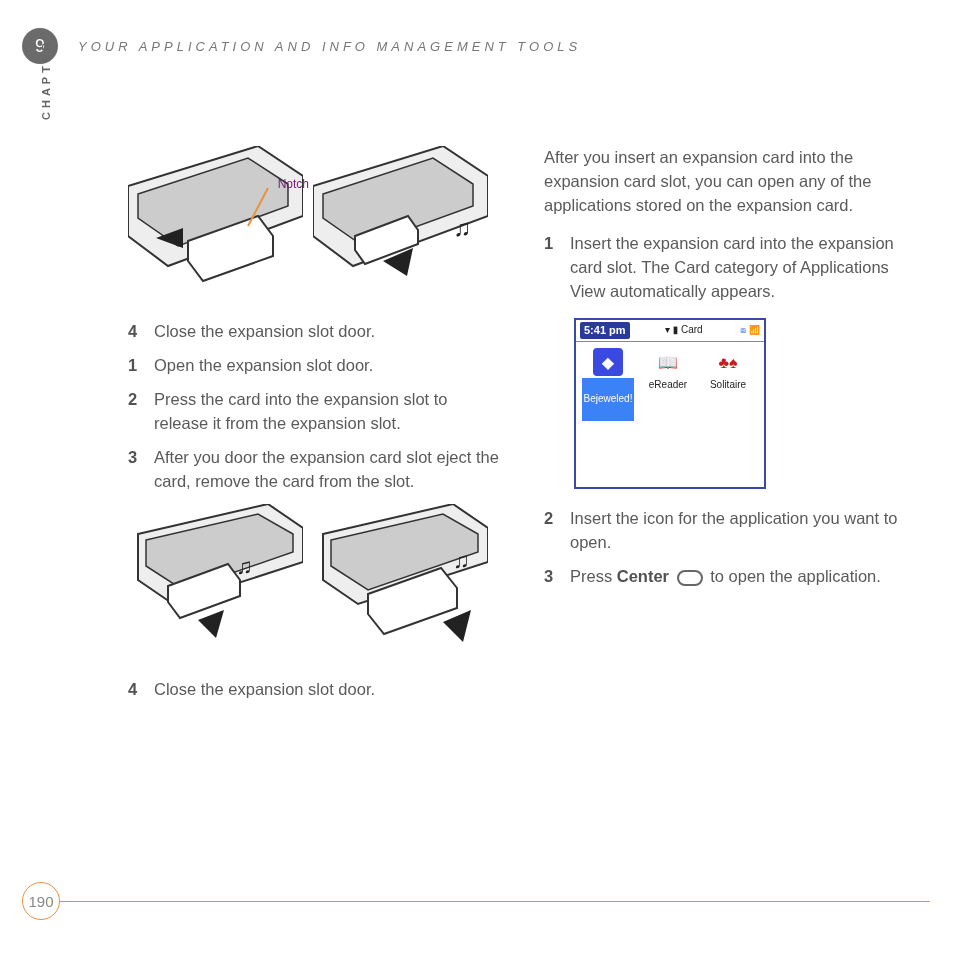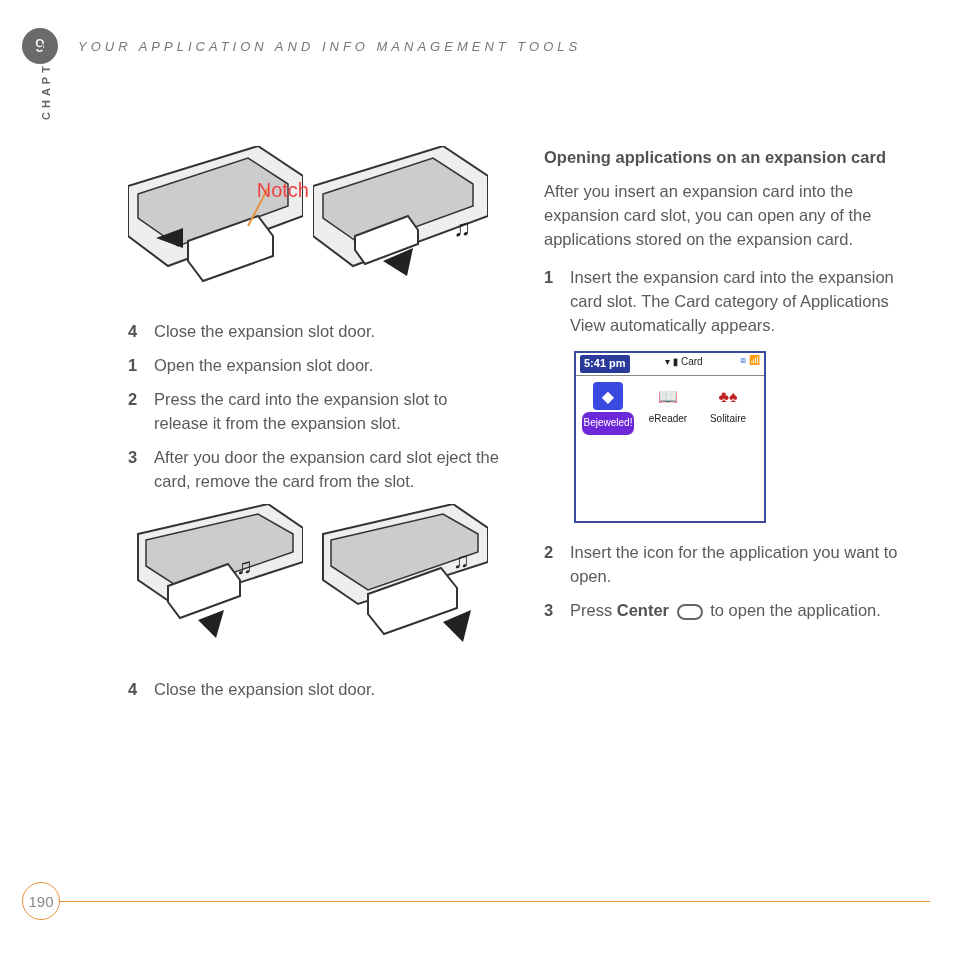--- a/index.html
+++ b/index.html
@@ -89,35 +89,35 @@
     width: 175px;
     height: 160px;
     background: #fff;
     position: relative;
   }
   .illus svg { width: 100%; height: 100%; }
   .notch-label {
     position: absolute;
     top: 30px;
     right: -6px;
-    font-size: 20px;
-    color: #ef4444;
+    font-size: 12px;
+    color: #701a75;
   }
   .screenshot-box {
     width: 192px;
     border: 2px solid #3a4aa0;
     margin: 14px 0 18px 30px;
   }
   .screenshot-bar {
     background: #fff;
     border-bottom: 1px solid #888;
     font-size: 11px;
     padding: 2px 4px;
     display: flex;
-    align-items: flex-start;
+    align-items: center;
     justify-content: space-between;
   }
   .screenshot-time {
     background: #2a3a9a;
     color: #fff;
     padding: 1px 4px;
     border-radius: 2px;
     font-weight: 700;
   }
   .screenshot-card {
@@ -152,24 +152,24 @@
   .app-icon .ico {
     width: 30px; height: 28px;
     margin: 0 auto 2px;
     border-radius: 4px;
     display: flex;
     align-items: center;
     justify-content: center;
     font-size: 16px;
   }
   .app-icon.sel .lbl {
-    background: #6d28d9;
+    background: #3b82f6;
     color: #fff;
-    padding: 4px 2px;
-    border-radius: 7px;
+    padding: 14px 2px;
+    border-radius: 0;
     display: inline-block;
   }
   .center-button-icon {
     display: inline-block;
     width: 26px;
     height: 16px;
     border: 2px solid #666;
     border-radius: 9px;
     vertical-align: middle;
     margin: 0 3px;
@@ -290,21 +290,20 @@
       </div>
     </div>
 
     <div class="step">
       <div class="step-num">4</div>
       <div class="step-text">Close the expansion slot door.</div>
     </div>
   </div>
 
   <div class="col">
-    <div class="section-heading" style="margin-top:0">Opening applications on an expansion card</div>
     <p style="margin-bottom:14px">After you insert an expansion card into the expansion card slot, you can open any of the applications stored on the expansion card.</p>
 
     <div class="step">
       <div class="step-num">1</div>
       <div class="step-text">Insert the expansion card into the expansion card slot. The Card category of Applications View automatically appears.</div>
     </div>
 
     <div class="screenshot-box">
       <div class="screenshot-bar">
         <span class="screenshot-time">5:41 pm</span>

